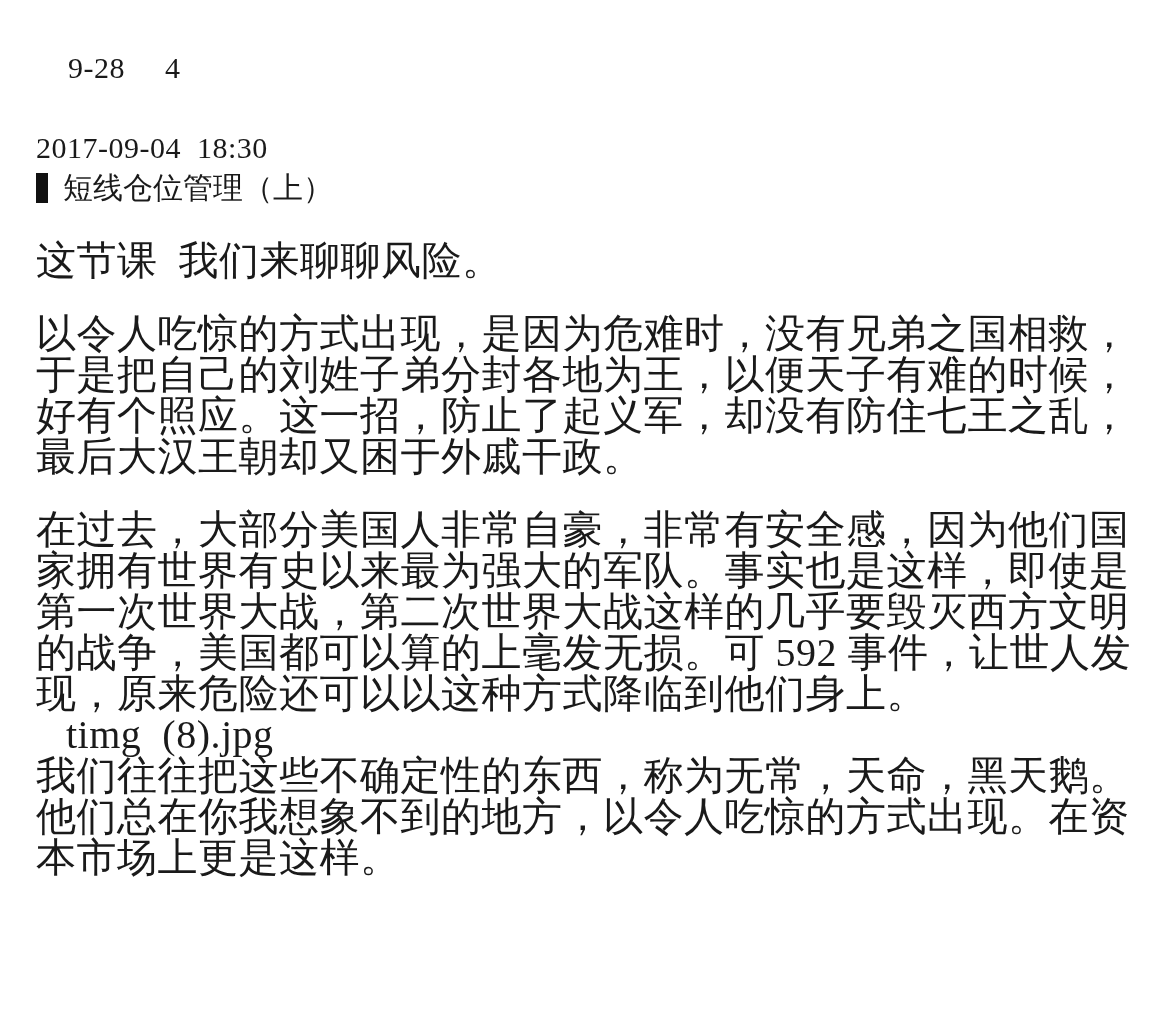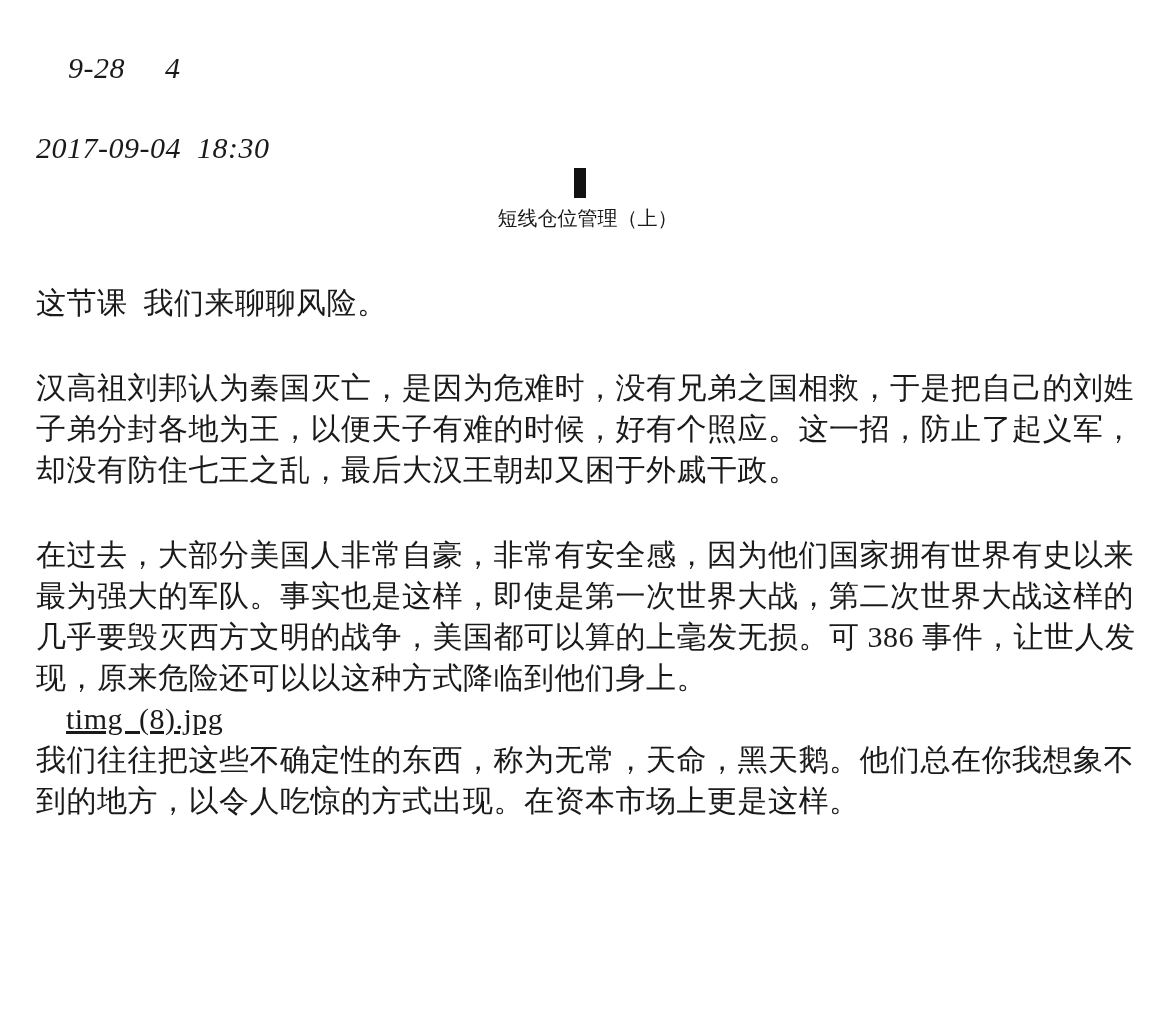--- a/index.html
+++ b/index.html
@@ -17,82 +17,79 @@
   .doc {
     padding: 8px 26px 0 36px;
     width: 1103px;
     box-sizing: content-box;
   }
   .meta-row {
     font-size: 30px;
     line-height: 40px;
     white-space: pre;
     letter-spacing: 0.5px;
-    font-style: italic;
   }
   .meta-count {
     margin-left: 40px;
   }
   .title-row {
     margin: 0;
-    font-size: 20px;
+    font-size: 30px;
     line-height: 40px;
     font-weight: normal;
     display: flex;
     align-items: center;
-    flex-direction: column;
   }
   .title-bar {
     display: inline-block;
     width: 12px;
     height: 30px;
     background: #111111;
     margin-right: 15px;
     flex: 0 0 auto;
   }
   .para {
-    font-size: 30px;
+    font-size: 40px;
     line-height: 41px;
     letter-spacing: 0.5px;
-    margin: 44px 0 0 0;
+    margin: 32px 0 0 0;
     white-space: pre-wrap;
     text-align: left;
   }
   .para.flush {
     margin-top: 0;
   }
   .attachment-line {
-    font-size: 30px;
+    font-size: 40px;
     line-height: 41px;
     letter-spacing: 0.5px;
     padding-left: 30px;
     white-space: pre;
-    text-decoration: underline;
   }
 </style>
 </head>
 <body>
 
 <article class="doc">
 
   <div class="meta-row">
     <span>9-28</span><span class="meta-count">4</span>
   </div>
 
   <div class="meta-row">2017-09-04  18:30</div>
 
   <h1 class="title-row">
     <span class="title-bar"></span>
     <span>短线仓位管理（上）</span>
   </h1>
 
   <p class="para">这节课  我们来聊聊风险。</p>
 
-  <p class="para">汉高祖刘邦认为秦国灭亡，是因为危难时，没有兄弟之国相救，于是把自己的刘姓子弟分封各地为王，以便天子有难的时候，好有个照应。这一招，防止了起义军，却没有防住七王之乱，最后大汉王朝却又困于外戚干政。</p>
+  <p class="para">以令人吃惊的方式出现，是因为危难时，没有兄弟之国相救，于是把自己的刘姓子弟分封各地为王，以便天子有难的时候，好有个照应。这一招，防止了起义军，却没有防住七王之乱，最后大汉王朝却又困于外戚干政。</p>
 
 
-  <p class="para">在过去，大部分美国人非常自豪，非常有安全感，因为他们国家拥有世界有史以来最为强大的军队。事实也是这样，即使是第一次世界大战，第二次世界大战这样的几乎要毁灭西方文明的战争，美国都可以算的上毫发无损。可 386 事件，让世人发现，原来危险还可以以这种方式降临到他们身上。</p>
+  <p class="para">在过去，大部分美国人非常自豪，非常有安全感，因为他们国家拥有世界有史以来最为强大的军队。事实也是这样，即使是第一次世界大战，第二次世界大战这样的几乎要毁灭西方文明的战争，美国都可以算的上毫发无损。可 592 事件，让世人发现，原来危险还可以以这种方式降临到他们身上。</p>
 
   <div class="attachment-line">timg  (8).jpg</div>
 
   <p class="para flush">我们往往把这些不确定性的东西，称为无常，天命，黑天鹅。他们总在你我想象不到的地方，以令人吃惊的方式出现。在资本市场上更是这样。</p>
 
 </article>
 
 </body></html>

